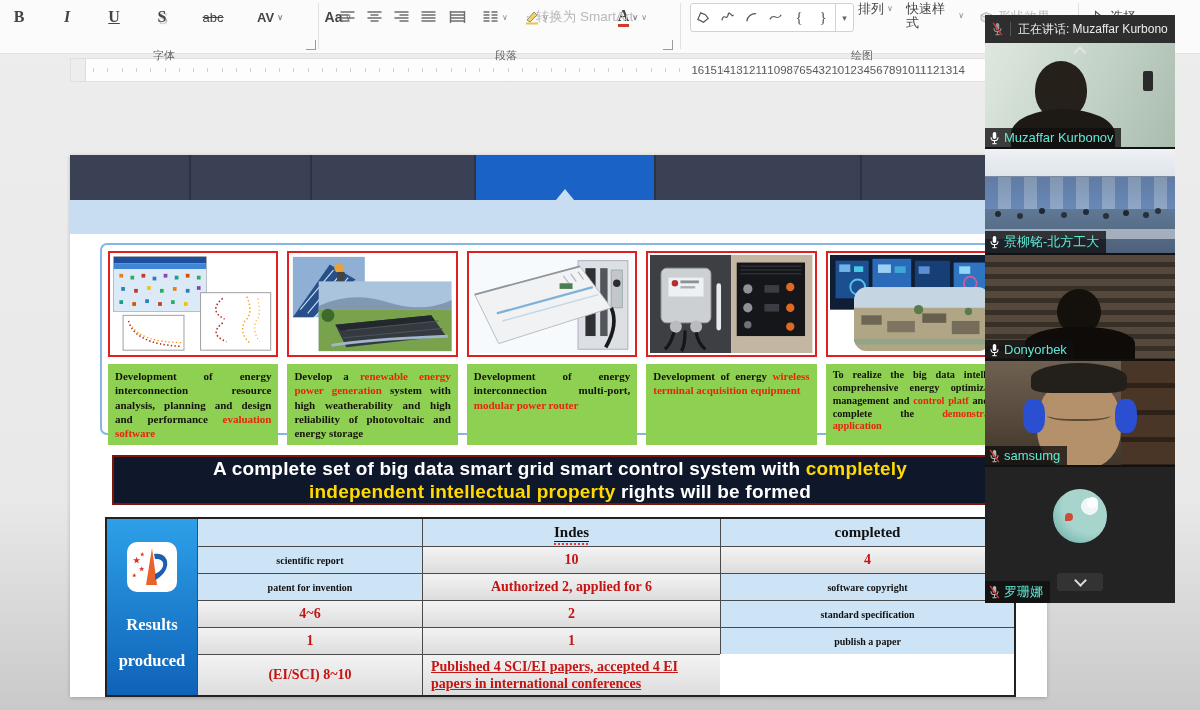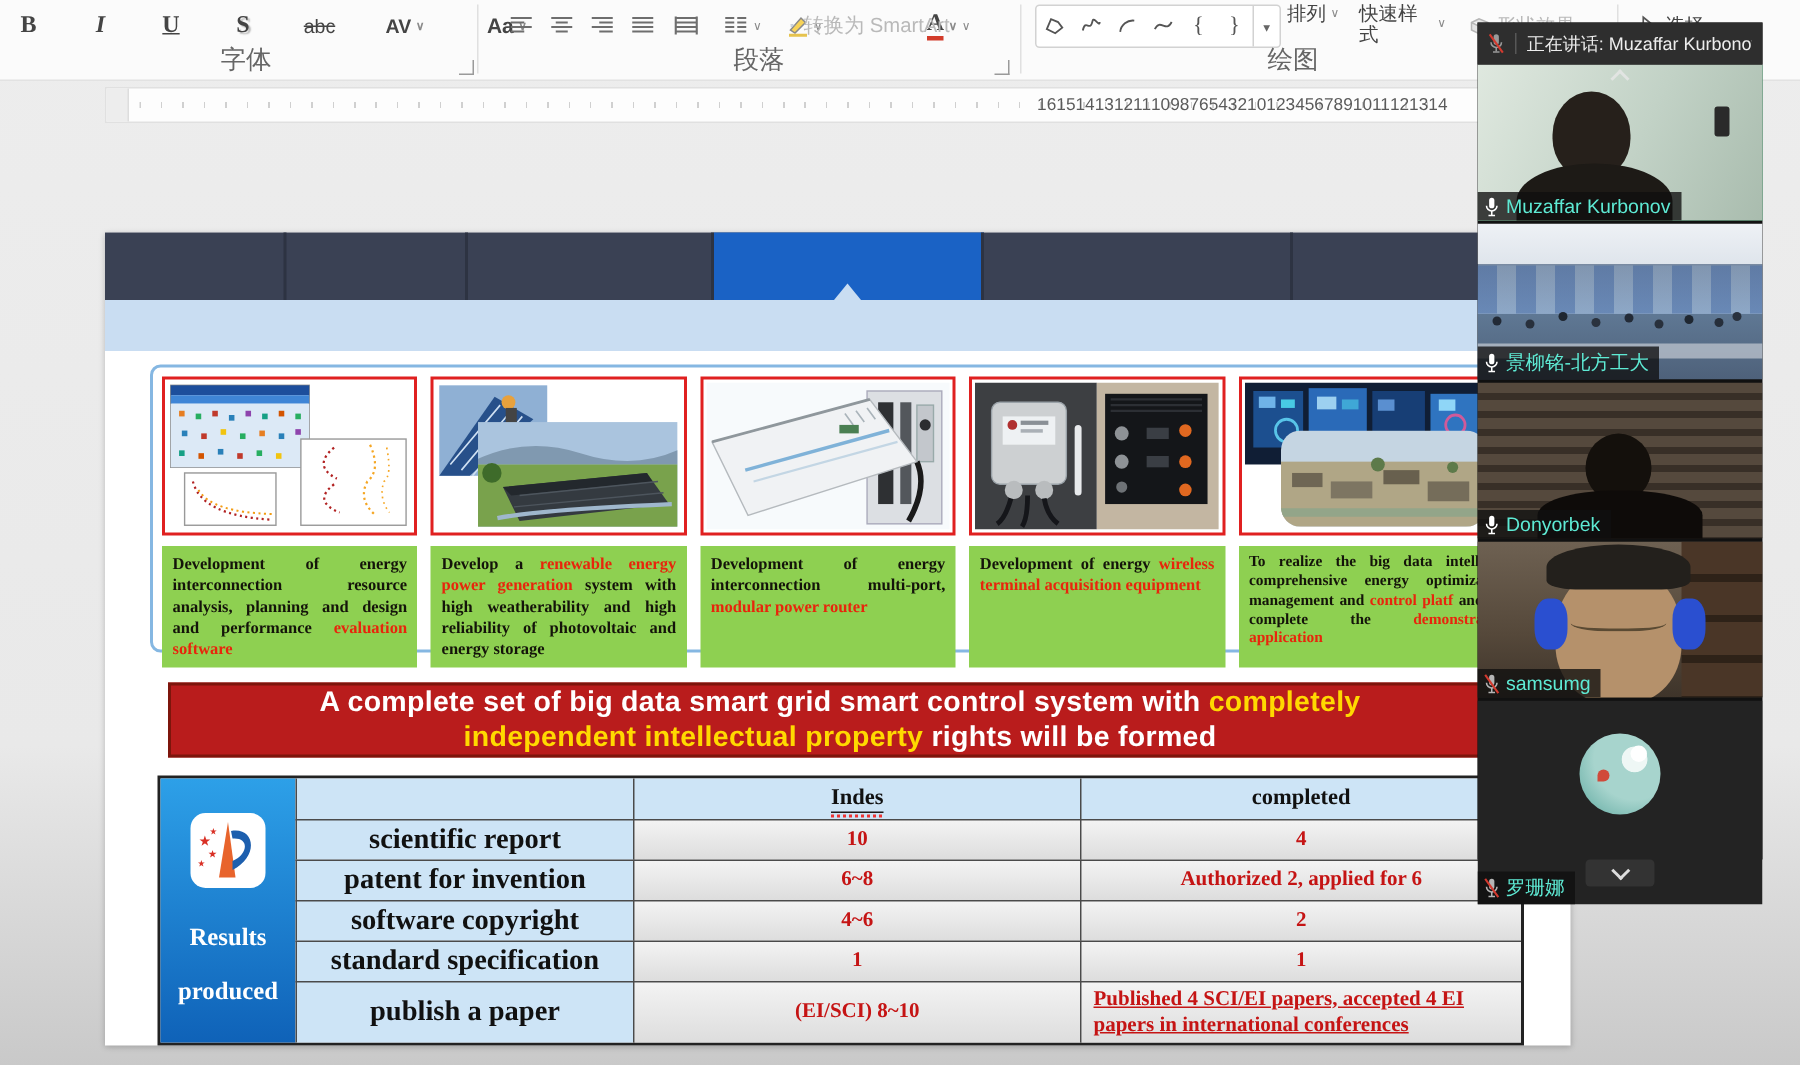--- a/index.html
+++ b/index.html
@@ -5,21 +5,21 @@
   html,body{margin:0;padding:0;}
   body{
     width:1200px;height:710px;position:relative;overflow:hidden;
     font-family:"Liberation Sans",sans-serif;
     background:linear-gradient(180deg,#ededed 0%,#e9e9e9 70%,#c9c9c9 100%);
   }
   
   .ribbon{position:absolute;left:0;top:0;width:1200px;height:53px;background:#fbfbfb;border-bottom:1px solid #e2e2e2;z-index:5;}
   .rsep{position:absolute;top:3px;height:46px;width:1px;background:#e0e0e0;}
   .rbtn{position:absolute;top:4px;height:26px;display:flex;align-items:center;justify-content:center;color:#444;cursor:default;}
-  .glabel{position:absolute;top:28px;font-size:17px;color:#666;transform:translateX(-50%);}
+  .glabel{position:absolute;top:48px;font-size:11px;color:#666;transform:translateX(-50%);}
   .dlg{position:absolute;top:40px;width:9px;height:9px;border-right:1.5px solid #9a9a9a;border-bottom:1.5px solid #9a9a9a;}
   .serifb{font-family:"Liberation Serif",serif;font-weight:bold;font-size:16px;}
   .chv{font-size:8px;color:#8a8a8a;margin-left:3px;}
   .chvd{font-size:9px;color:#666;}
   .gray{color:#b9b9b9;}
   .pli{width:17px;height:14px;}
   .pli path{stroke:#6e6e6e;stroke-width:1.4;fill:none;}
   .shapebox{position:absolute;left:690px;top:3px;width:162px;height:27px;border:1px solid #d2d2d2;border-radius:3px;background:#fff;display:flex;align-items:center;}
   .shapecell{flex:1;display:flex;align-items:center;justify-content:center;height:100%;}
   .shapecell svg{width:15px;height:15px;}
@@ -47,31 +47,31 @@
   .band{position:absolute;left:0;top:45px;width:100%;height:34px;background:#c9ddf2;}
   .content-panel{position:absolute;left:30px;top:88px;width:904px;height:192px;border:2px solid #85b7e2;border-radius:7px;background:#fff;padding:6px 6px 4px 6px;box-sizing:border-box;}
   .cards-row,.caps-row{display:flex;gap:9px;}
   .card{flex:1;height:106px;border:2px solid #e02020;background:#fff;padding:2px;box-sizing:border-box;}
   .card svg{width:100%;height:100%;}
   .caps-row{margin-top:7px;}
   .green-box{flex:1;background:#8ed051;padding:5px 7px;box-sizing:border-box;min-height:62px;
     font-family:"Liberation Serif",serif;font-weight:bold;font-size:11px;line-height:1.3;color:#14140a;text-align:justify;}
   .green-box.small{font-size:10.3px;line-height:1.25;}
   .seg-k{color:#14140a;} .seg-r{color:#e8250c;} .seg-w{color:#ffffff;} .seg-y{color:#ffd900;}
-  .banner{position:absolute;left:42px;top:300px;width:896px;height:50px;background:#b91c1c;border:2.5px solid #7d150c;
+  .banner{position:absolute;left:42px;top:300px;width:896px;height:50px;background:#0f172a;border:2.5px solid #7d150c;
     box-sizing:border-box;display:flex;flex-direction:column;align-items:center;justify-content:center;
     font-size:19px;font-weight:bold;line-height:1.22;letter-spacing:.2px;}
   
   .rtable{position:absolute;left:35px;top:362px;display:grid;
     grid-template-columns:90px 225px 298px 294px;
     grid-template-rows:27px 27px 27px 27px 27px 41px;
     border:2px solid #222;background:#fff;font-family:"Liberation Serif",serif;}
   .cell{border-left:1px solid #4a4a4a;border-top:1px solid #4a4a4a;display:flex;align-items:center;justify-content:center;}
   .hc{background:#cde4f6;font-weight:bold;font-size:15px;color:#111;border-top:none;}
-  .lc{background:#cde4f6;font-weight:bold;font-size:19px;color:#111;}
+  .lc{background:#cde4f6;font-weight:bold;font-size:10px;color:#111;}
   .vc{background:linear-gradient(180deg,#f3f3f3,#dddddd);font-weight:bold;font-size:14px;color:#c51414;text-align:center;}
   .vc.left{justify-content:flex-start;text-align:left;padding:0 8px;line-height:1.25;text-decoration:underline;}
   .corner{grid-column:1;grid-row:1/7;border:none;background:linear-gradient(180deg,#2da0e8,#0f62b8);
     display:flex;flex-direction:column;align-items:center;color:#fff;font-weight:bold;font-size:16.5px;}
   .corner .logo{margin-top:6px;}
   .corner .ctext{margin-top:14px;line-height:2.2;text-align:center;}
   .underl{border-bottom:1.6px solid #1a1a1a;position:relative;}
   .underl::after{content:"";position:absolute;left:0;right:0;bottom:-4px;height:2px;
     background:repeating-linear-gradient(90deg,#e33 0 2px,transparent 2px 4px);}
   
@@ -464,21 +464,20 @@
     <div class="cell hc">
         <span class="underl">Indes</span>
       </div>
     <div class="cell hc">completed</div>
 
     <div class="cell lc">scientific report</div>
     <div class="cell vc">10</div>
     <div class="cell vc">4</div>
 
     <div class="cell lc">patent for invention</div>
-    <div class="cell vc">6~8</div>
     <div class="cell vc">Authorized 2, applied for 6</div>
 
     <div class="cell lc">software copyright</div>
     <div class="cell vc">4~6</div>
     <div class="cell vc">2</div>
 
     <div class="cell lc">standard specification</div>
     <div class="cell vc">1</div>
     <div class="cell vc">1</div>
 

